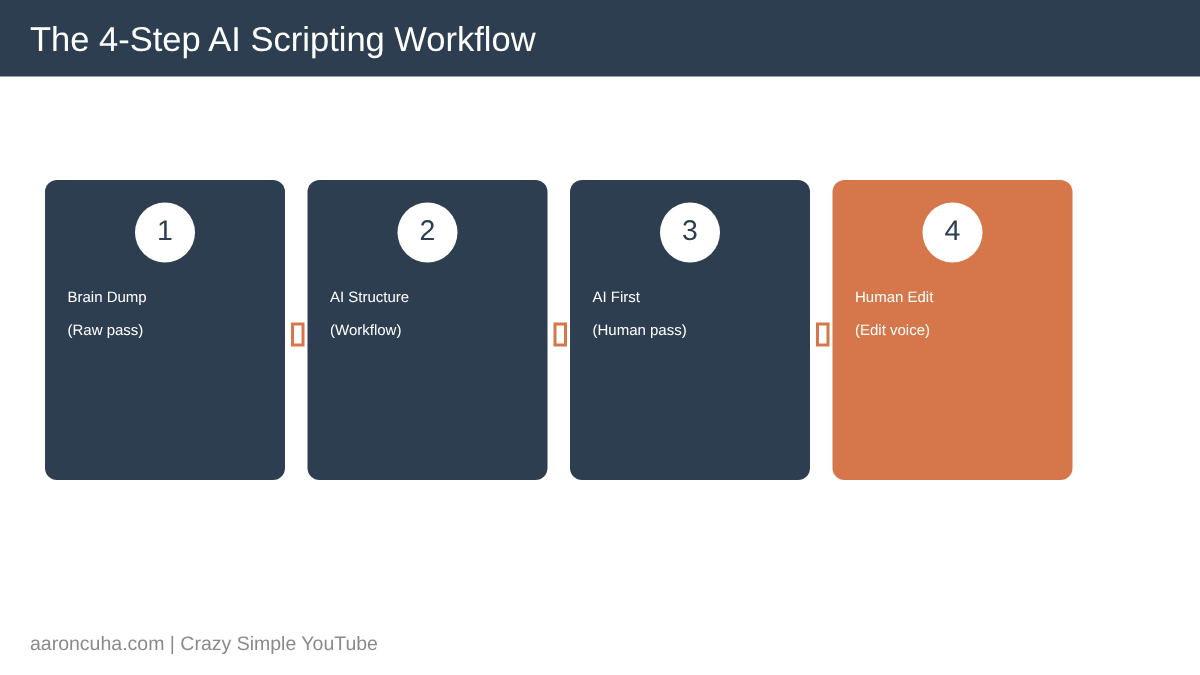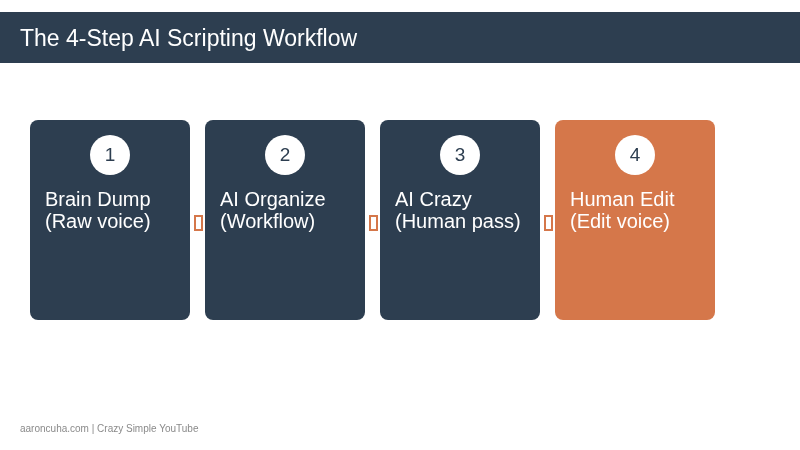--- a/index.html
+++ b/index.html
@@ -1,53 +1,53 @@
 <!DOCTYPE html>
 <html><head>
 <meta charset="utf-8">
 <style>
   html, body { margin:0; padding:0; }
   body { width:800px; height:450px; background:#ffffff; position:relative; overflow:hidden; font-family:"Liberation Sans", sans-serif; }
-  .header { position:absolute; left:0; top:12px; width:800px; height:51px; background:#2d3e50; }
+  .header { position:absolute; left:0; top:0; width:800px; height:51px; background:#2d3e50; }
   .header-title { position:absolute; left:20px; top:12px; color:#ffffff; font-size:23px; line-height:28px; }
   .card { position:absolute; top:120px; width:160px; height:200px; border-radius:8px; background:#2d3e50; }
   .card.accent { background:#d5774a; }
   .circle { position:absolute; left:60px; top:15px; width:40px; height:40px; border-radius:50%; background:#ffffff; color:#2d3e50; font-size:19px; line-height:40px; text-align:center; }
-  .card-line { position:absolute; left:15px; color:#ffffff; font-size:20px; line-height:18px; white-space:nowrap; }
+  .card-line { position:absolute; left:15px; color:#ffffff; font-size:10px; line-height:18px; white-space:nowrap; }
   .line1 { top:70px; }
   .line2 { top:92px; }
   .arrow { position:absolute; top:215px; width:9px; height:16px; box-sizing:border-box; border:2px solid #d5774a; background:#ffffff; }
-  .footer { position:absolute; left:20px; top:421px; color:#8a8a8a; font-size:10px; line-height:16px; }
+  .footer { position:absolute; left:20px; top:421px; color:#8a8a8a; font-size:13px; line-height:16px; }
 </style>
 </head>
 <body>
 
 <div class="header">
   <div class="header-title">The 4-Step AI Scripting Workflow</div>
 </div>
 
 <div class="card" style="left:30px;">
   <div class="circle">1</div>
   <div class="card-line line1">Brain Dump</div>
-  <div class="card-line line2">(Raw voice)</div>
+  <div class="card-line line2">(Raw pass)</div>
 </div>
 
 <div class="arrow" style="left:194px;"></div>
 
 <div class="card" style="left:205px;">
   <div class="circle">2</div>
-  <div class="card-line line1">AI Organize</div>
+  <div class="card-line line1">AI Structure</div>
   <div class="card-line line2">(Workflow)</div>
 </div>
 
 <div class="arrow" style="left:369px;"></div>
 
 <div class="card" style="left:380px;">
   <div class="circle">3</div>
-  <div class="card-line line1">AI Crazy</div>
+  <div class="card-line line1">AI First</div>
   <div class="card-line line2">(Human pass)</div>
 </div>
 
 <div class="arrow" style="left:544px;"></div>
 
 <div class="card accent" style="left:555px;">
   <div class="circle">4</div>
   <div class="card-line line1">Human Edit</div>
   <div class="card-line line2">(Edit voice)</div>
 </div>

